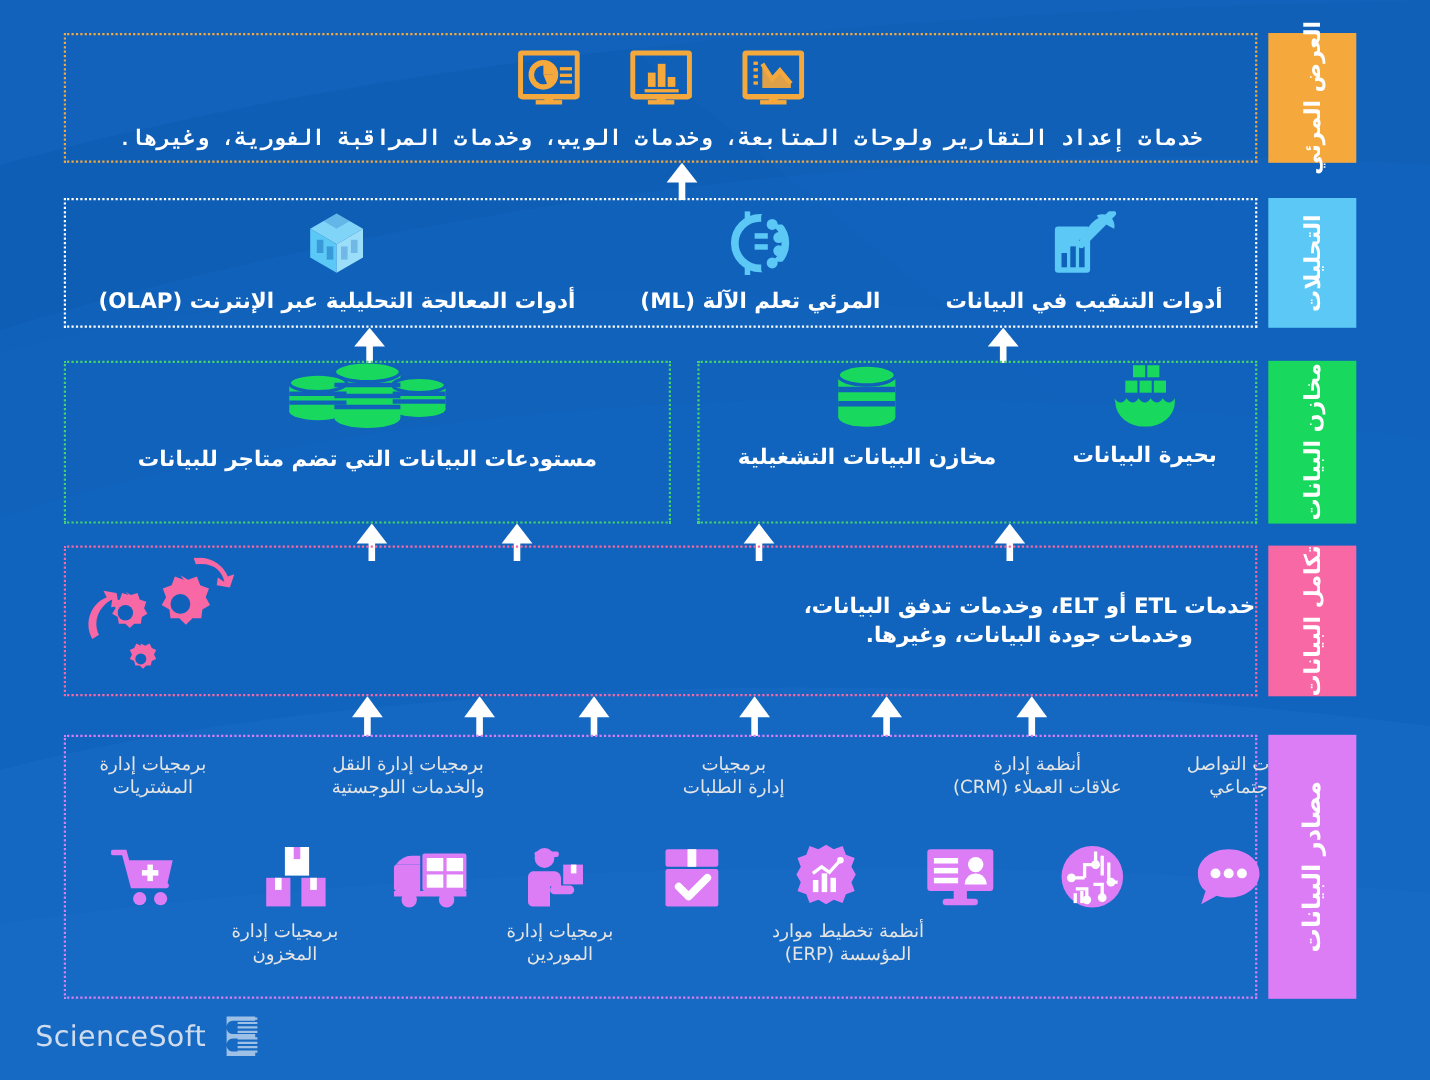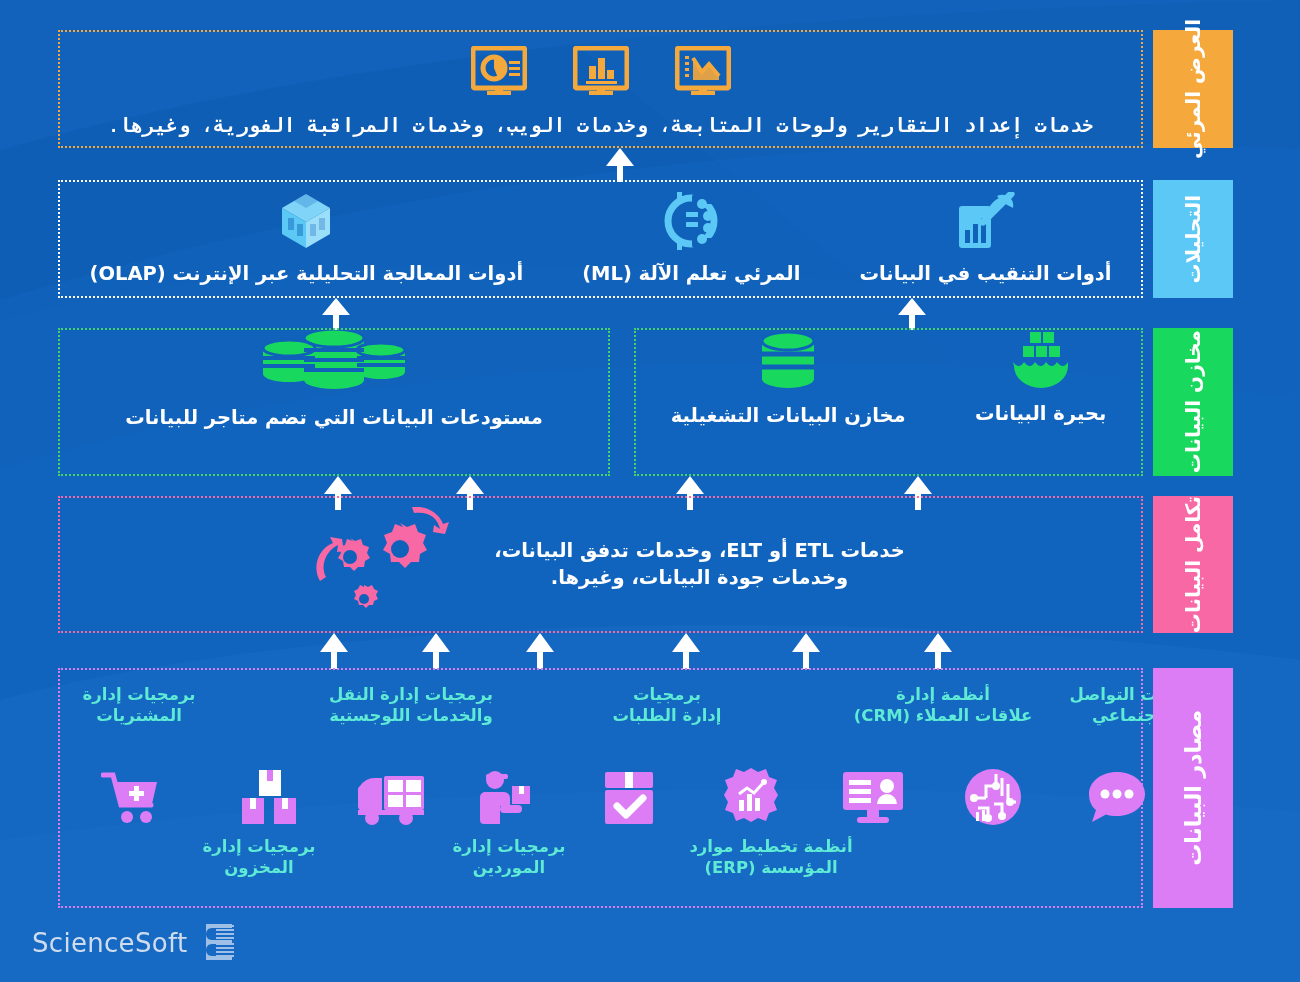--- a/index.html
+++ b/index.html
@@ -85,29 +85,29 @@
     display:flex;flex-direction:row-reverse;
     justify-content:space-around;align-items:flex-start;
   }
   .store-items .lbl{color:#fff;font-weight:bold;font-size:19.5px;margin-top:10px;white-space:nowrap;}
 
   
   #integration-row{left:58px;top:496px;width:1085px;height:137px;border-color:#f768a5;}
   #integration-inner{
     position:absolute;inset:0;
     display:flex;flex-direction:row-reverse;
-    align-items:center;justify-content:center;gap:38px;
+    align-items:center;justify-content:space-between;gap:38px;
   }
   #integration-text{font-size:19.5px;max-width:560px;text-align:center;}
 
   
   #sources-row{left:58px;top:668px;width:1085px;height:240px;border-color:#dd7df6;}
   .src-top-labels,.src-bottom-labels{position:absolute;left:0;width:100%;}
   .src-lbl{
-    position:absolute;color:#5eead4;font-weight:bold;font-size:16.5px;
+    position:absolute;color:#e5e5e5;font-weight:normal;font-size:16.5px;
     text-align:center;line-height:1.3;transform:translateX(50%);
   }
   .src-icons{position:absolute;left:0;top:98px;width:100%;height:62px;}
   .src-icon{position:absolute;transform:translateX(50%);}
 
   
   #logo{position:absolute;left:32px;top:922px;display:flex;align-items:center;gap:15px;}
   #logo-text{color:#cfdcee;font-size:26px;letter-spacing:.3px;font-family:"DejaVu Sans","Liberation Sans",sans-serif;}
 </style>
 </head>
@@ -399,21 +399,21 @@
   <svg class="arrow" style="left:318px;top:633px;" width="32" height="36" viewBox="0 0 32 36">
     <rect x="13" y="15" width="6" height="21" fill="#ffffff"></rect>
       <polygon points="16,0 30,19 2,19" fill="#ffffff"></polygon>
   </svg>
 
   <div class="row dashed" id="sources-row">
 
     <div class="src-top-labels" style="top:14px;height:70px;">
       <div class="src-lbl" style="right:1002px;top:0;width:170px;"><span style="white-space:pre-line">برمجيات إدارة
 المشتريات</span></div>
-      <div class="src-lbl" style="right:730px;top:0;width:210px;"><span style="white-space:pre-line">برمجيات إدارة النقل
+      <div class="src-lbl" style="right:770px;top:0;width:210px;"><span style="white-space:pre-line">برمجيات إدارة النقل
 والخدمات اللوجستية</span></div>
       <div class="src-lbl" style="right:474px;top:0;width:165px;"><span style="white-space:pre-line">برمجيات
 إدارة الطلبات</span></div>
       <div class="src-lbl" style="right:198px;top:0;width:220px;"><span style="white-space:pre-line">أنظمة إدارة
 علاقات العملاء (CRM)</span></div>
       <div class="src-lbl" style="right:8px;top:0;width:175px;"><span style="white-space:pre-line">منصات التواصل
 الاجتماعي</span></div>
     </div>
 
     <div class="src-icons">

